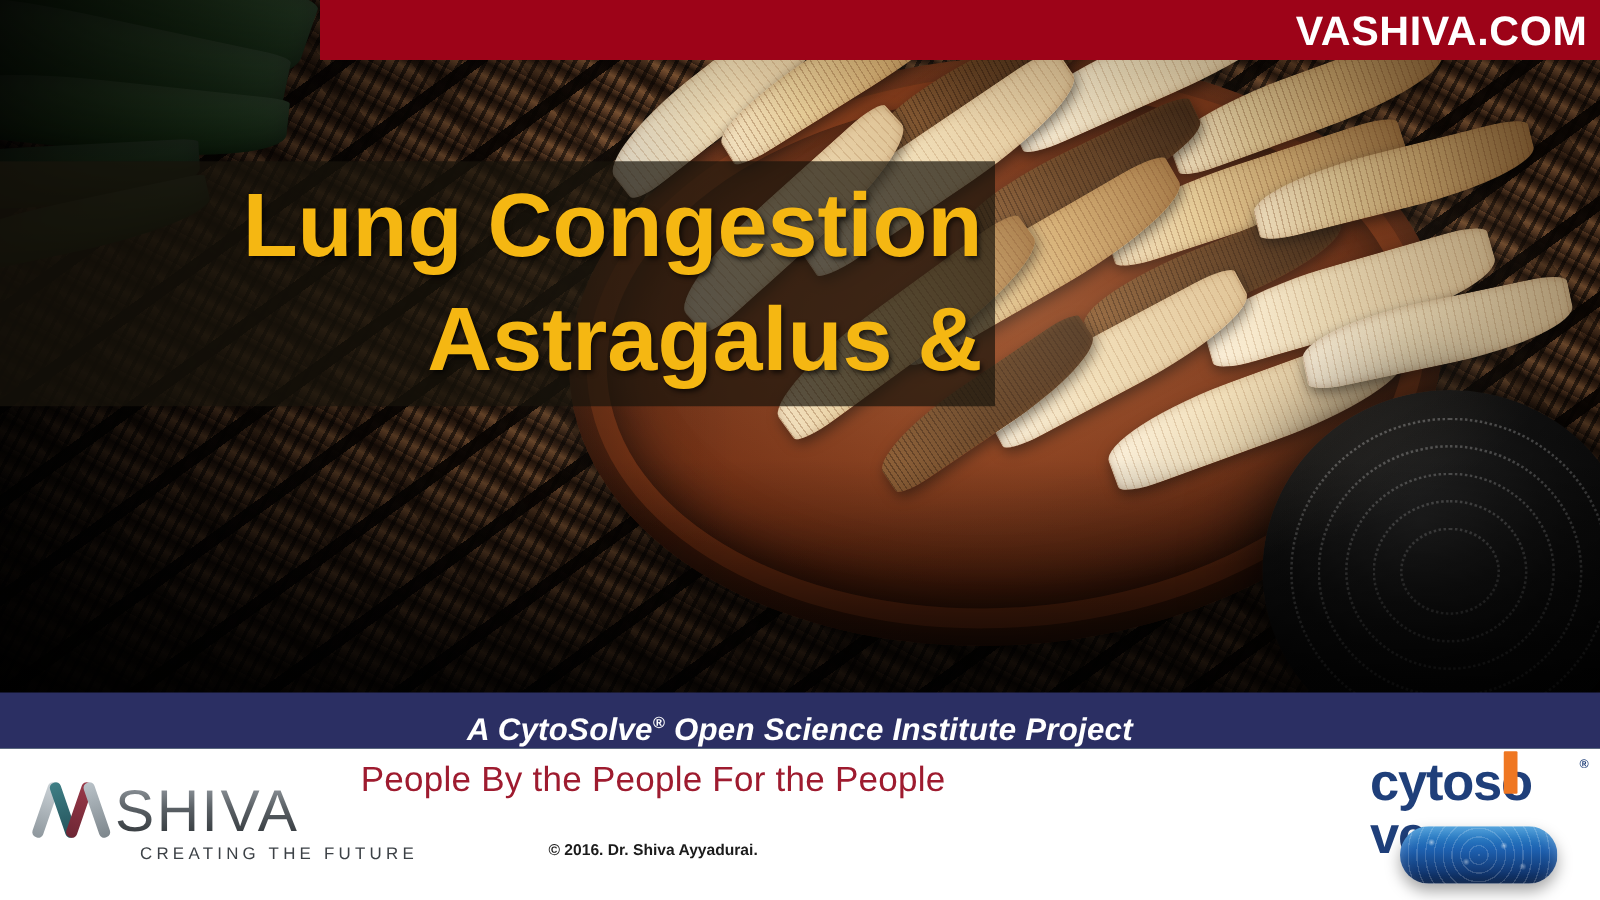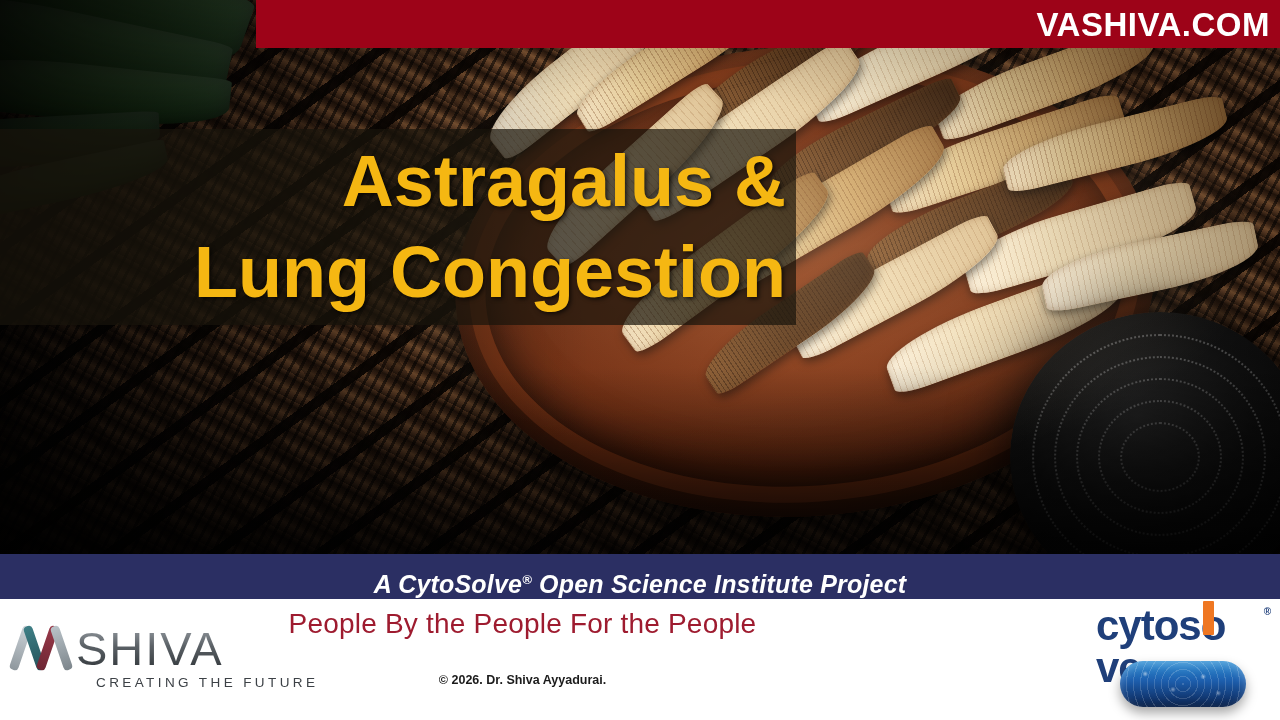--- a/index.html
+++ b/index.html
@@ -255,21 +255,21 @@
     text-align: center;
     color: #1b1b1b;
     font-family: "Liberation Sans", sans-serif;
     font-size: 12.5px;
     font-weight: bold;
   }
 
   
   .vashiva-logo {
     position: absolute;
-    left: 12px; top: 24px;
+    left: 28px; top: 24px;
     width: 300px; height: 74px;
   }
   .vashiva-row { display: flex; align-items: center; height: 50px; }
   .va-mark { position: relative; width: 62px; height: 50px; margin-right: 2px; }
   .va-stroke {
     position: absolute; top: 2px;
     width: 9px; height: 46px;
     border-radius: 4px;
   }
   .shiva-word {
@@ -396,22 +396,22 @@
     <div class="shadow-bottom"></div>
     <div class="vignette"></div>
   </div>
 
   <div class="top-banner">
     <span class="brand-mark">VASHIVA.COM</span>
   </div>
 
   <div class="title-overlay"></div>
   <div class="title-block">
+    <div class="title-line">Lung Congestion</div>
     <div class="title-line">Astragalus &amp;</div>
-    <div class="title-line">Lung Congestion</div>
   </div>
 
   <div class="navy-band">
     <div class="navy-text">
       <span>A CytoSolve</span><sup>®</sup><span> Open Science Institute Project</span>
     </div>
   </div>
 
   <div class="footer">
 
@@ -423,21 +423,21 @@
           <i class="va-stroke" style="left:31px; transform:rotate(19deg);  background:linear-gradient(180deg,#9b3a4a,#6d2634);"></i>
           <i class="va-stroke" style="left:45px; transform:rotate(-19deg); background:linear-gradient(180deg,#b9c2c8,#7d868c);"></i>
         </span>
         <span class="shiva-word">SHIVA</span>
       </div>
       <div class="vashiva-tag">CREATING THE FUTURE</div>
     </div>
 
     <div class="tagline">People By the People For the People</div>
 
-    <div class="copyright">© 2026. Dr. Shiva Ayyadurai.</div>
+    <div class="copyright">© 2016. Dr. Shiva Ayyadurai.</div>
 
     <div class="cytosolve-logo">
       <div class="cs-word">
         <span>cytoso ve</span>
         <i class="cs-l"></i>
         <span class="cs-reg">®</span>
       </div>
       <div class="cs-pill"></div>
     </div>
 

